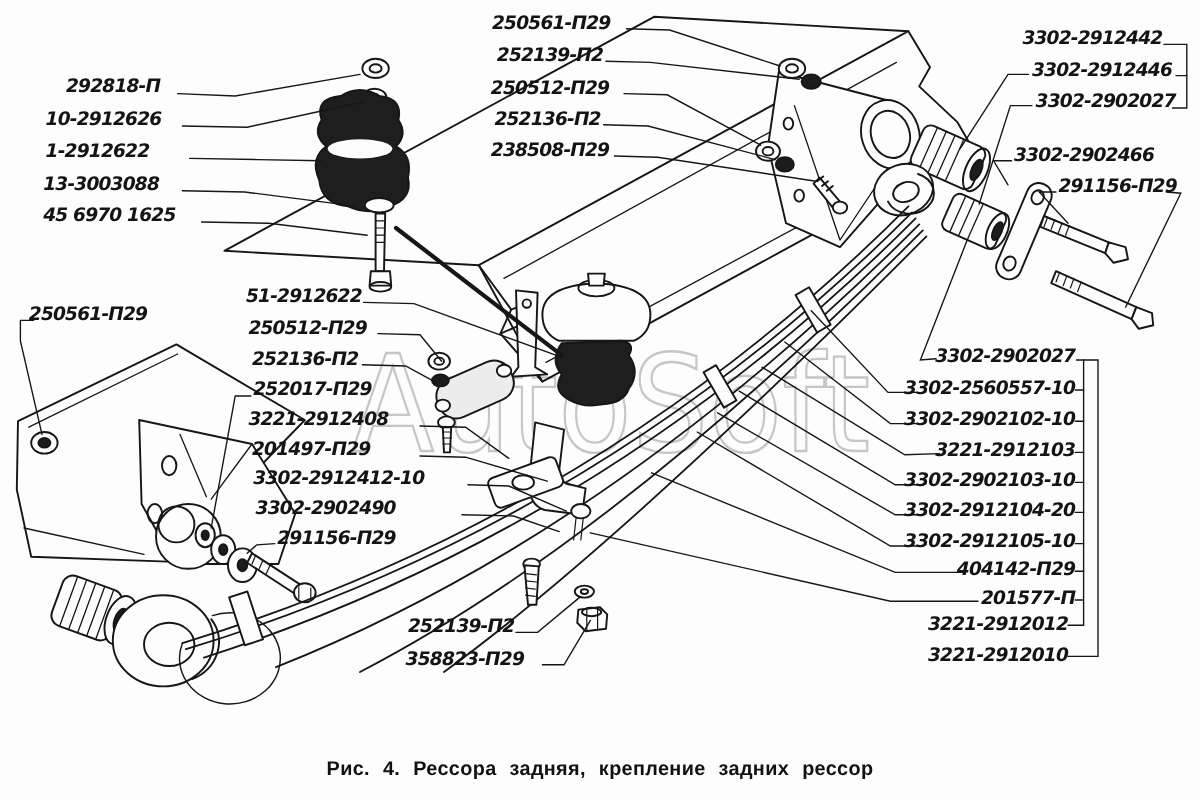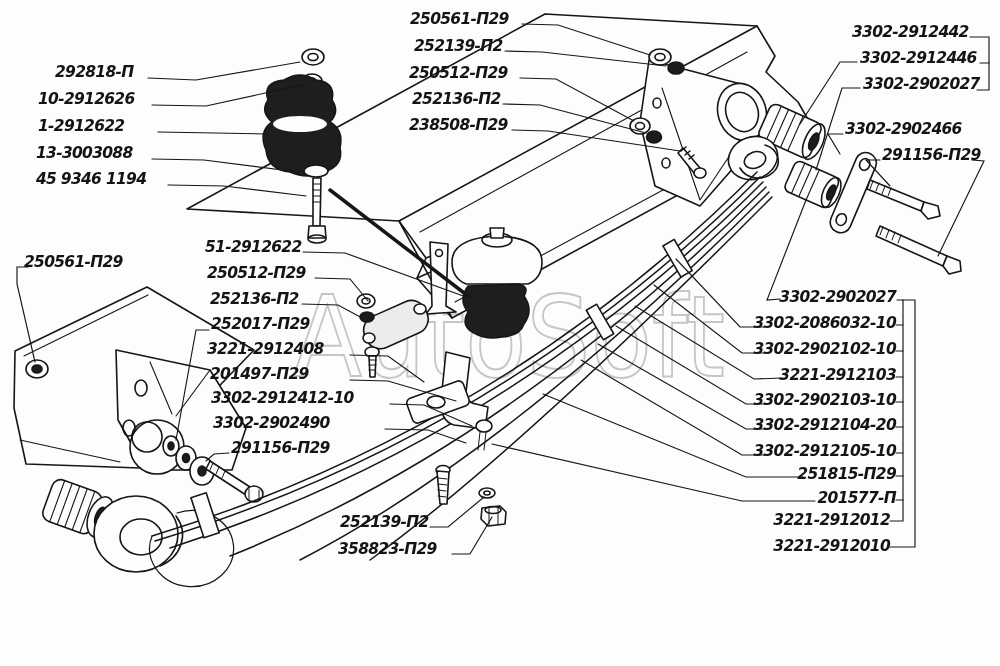--- a/index.html
+++ b/index.html
@@ -276,21 +276,21 @@
 
       <polyline points="430,527 448,527 484,497"></polyline>
       <polyline points="452,554 470,554 492,517"></polyline>
     </g>
   </svg>
 
   <div class="lbl" style="left:55px;top:64px">292818-П</div>
   <div class="lbl" style="left:38px;top:91px">10-2912626</div>
   <div class="lbl" style="left:38px;top:118px">1-2912622</div>
   <div class="lbl" style="left:36px;top:145px">13-3003088</div>
-  <div class="lbl" style="left:36px;top:171px">45 9346 1194</div>
+  <div class="lbl" style="left:36px;top:171px">45 6970 1625</div>
 
   <div class="lbl" style="left:410px;top:11px">250561-П29</div>
   <div class="lbl" style="left:414px;top:38px">252139-П2</div>
   <div class="lbl" style="left:409px;top:65px">250512-П29</div>
   <div class="lbl" style="left:412px;top:91px">252136-П2</div>
   <div class="lbl" style="left:409px;top:117px">238508-П29</div>
 
   <div class="lbl" style="left:852px;top:24px">3302-2912442</div>
   <div class="lbl" style="left:860px;top:50px">3302-2912446</div>
   <div class="lbl" style="left:863px;top:76px">3302-2902027</div>
@@ -302,27 +302,28 @@
   <div class="lbl" style="left:207px;top:265px">250512-П29</div>
   <div class="lbl" style="left:210px;top:291px">252136-П2</div>
   <div class="lbl" style="left:211px;top:316px">252017-П29</div>
   <div class="lbl" style="left:207px;top:341px">3221-2912408</div>
   <div class="lbl" style="left:210px;top:366px">201497-П29</div>
   <div class="lbl" style="left:211px;top:390px">3302-2912412-10</div>
   <div class="lbl" style="left:213px;top:415px">3302-2902490</div>
   <div class="lbl" style="left:231px;top:440px">291156-П29</div>
 
   <div class="lbl r" style="right:104px;top:289px">3302-2902027</div>
-  <div class="lbl r" style="right:104px;top:315px">3302-2086032-10</div>
+  <div class="lbl r" style="right:104px;top:315px">3302-2560557-10</div>
   <div class="lbl r" style="right:104px;top:341px">3302-2902102-10</div>
   <div class="lbl r" style="right:104px;top:367px">3221-2912103</div>
   <div class="lbl r" style="right:104px;top:392px">3302-2902103-10</div>
   <div class="lbl r" style="right:104px;top:417px">3302-2912104-20</div>
   <div class="lbl r" style="right:104px;top:443px">3302-2912105-10</div>
-  <div class="lbl r" style="right:104px;top:466px">251815-П29</div>
+  <div class="lbl r" style="right:104px;top:466px">404142-П29</div>
   <div class="lbl r" style="right:104px;top:490px">201577-П</div>
   <div class="lbl r" style="right:110px;top:512px">3221-2912012</div>
   <div class="lbl r" style="right:110px;top:538px">3221-2912010</div>
 
   <div class="lbl" style="left:340px;top:514px">252139-П2</div>
   <div class="lbl" style="left:338px;top:541px">358823-П29</div>
 
+  <div id="caption">Рис. 4. Рессора задняя, крепление задних рессор</div>
 </div>
 
 </body></html>

